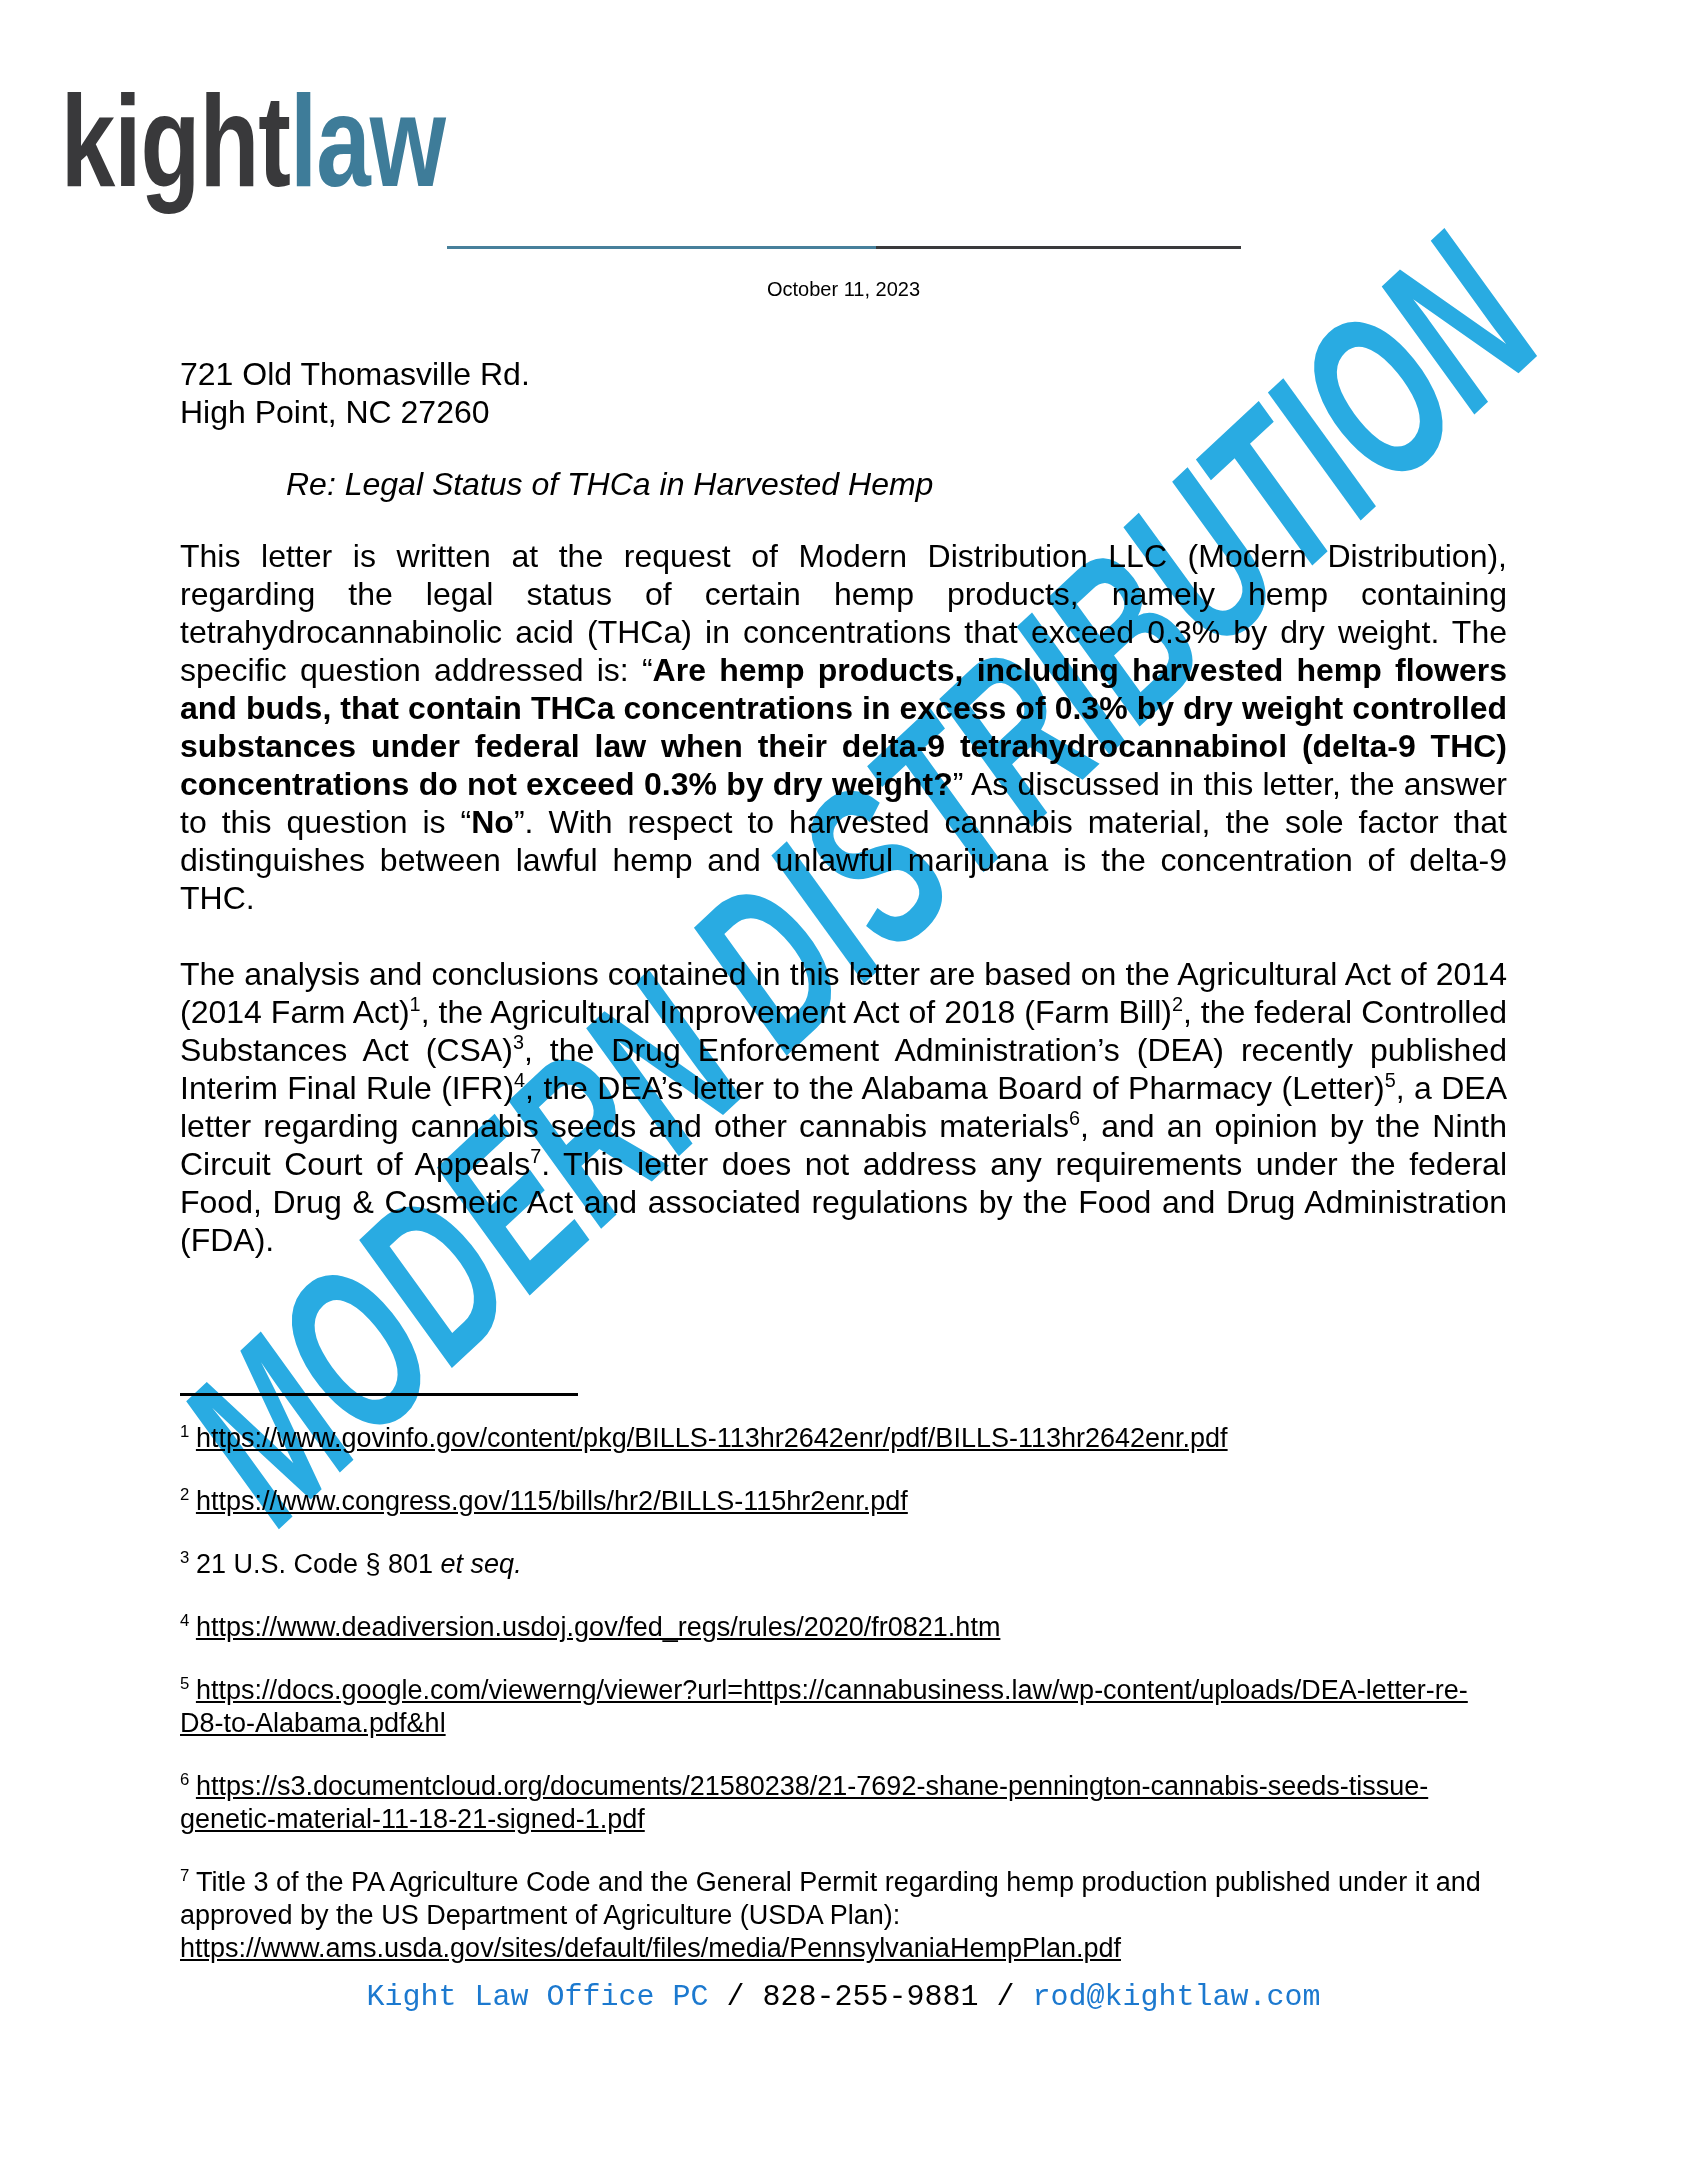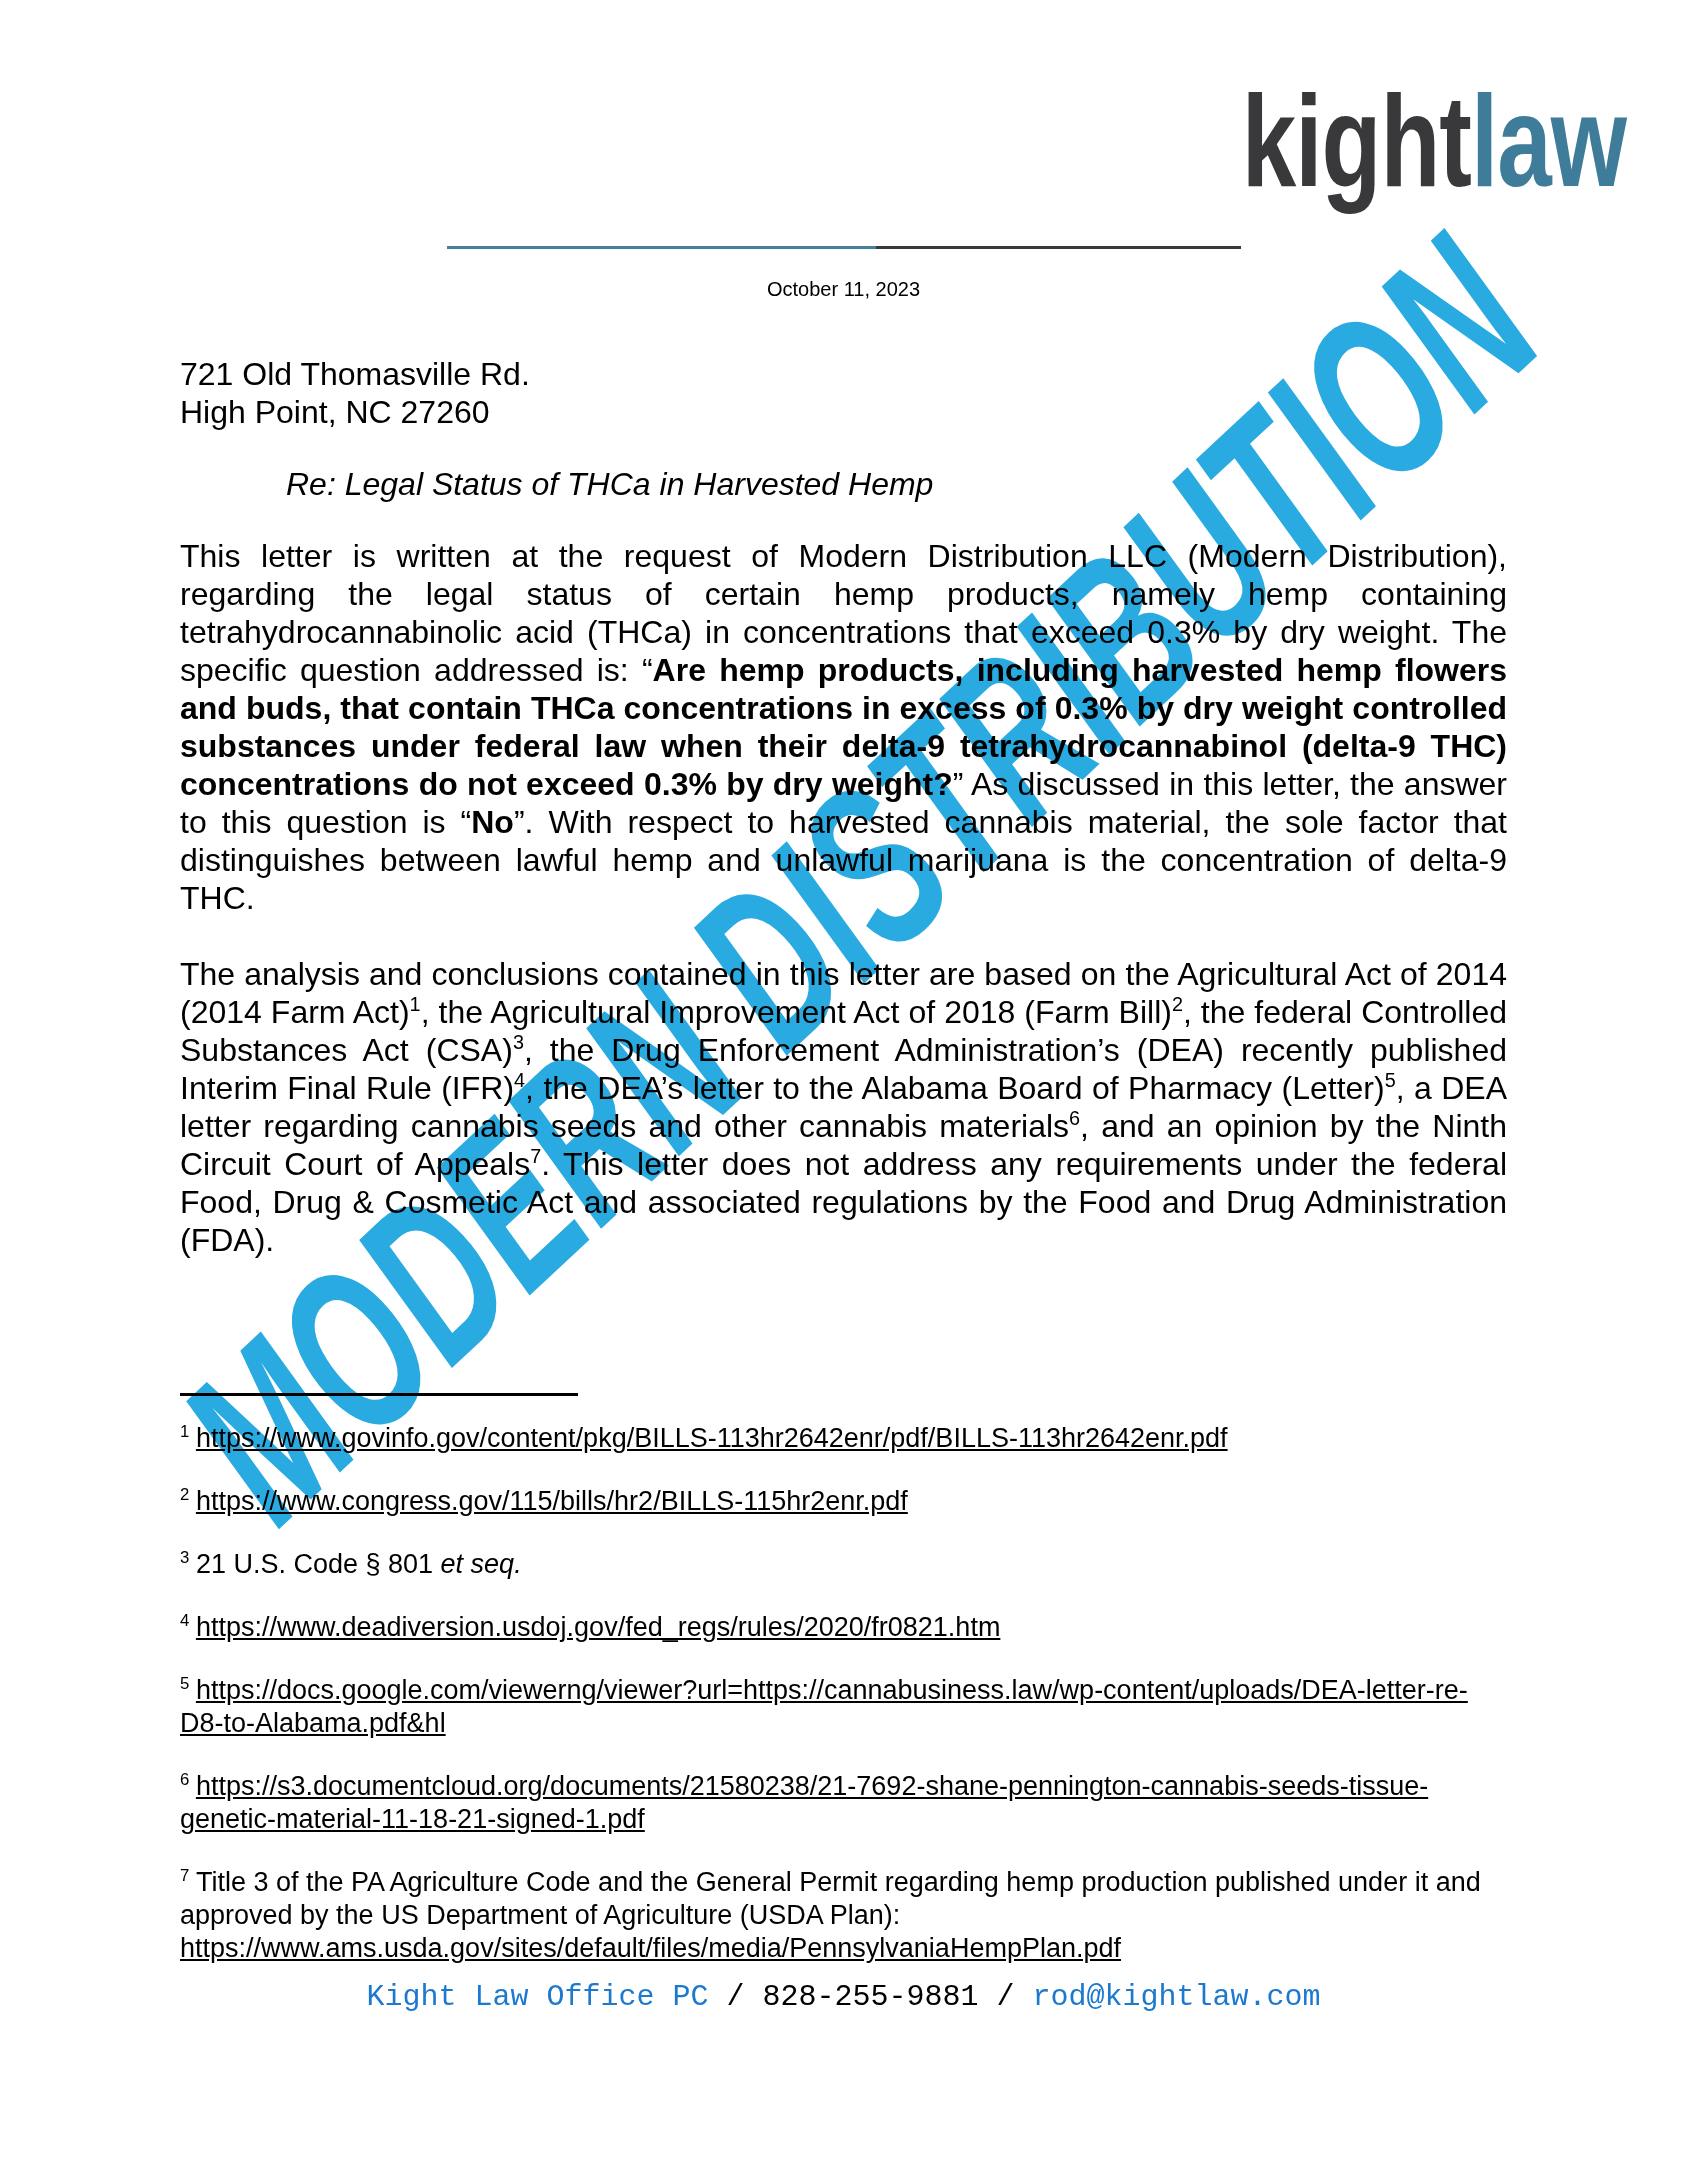--- a/index.html
+++ b/index.html
@@ -19,21 +19,21 @@
     font-size:228px;
     font-weight:bold;
     font-style:italic;
     white-space:nowrap;
     z-index:0;
     letter-spacing:0.005em;
   }
   
   .content { position:absolute; inset:0; z-index:1; }
   
-  .logo-row { position:absolute; top:77px; left:0; width:100%; text-align:right; }
+  .logo-row { position:absolute; top:77px; left:0; width:100%; text-align:left; }
   .logo {
     display:inline-block;
     transform:scaleX(0.76);
     transform-origin:center;
     font-size:129px; line-height:129px;
     font-weight:700;
     letter-spacing:-0.01em;
   }
   .divider { position:absolute; top:246px; left:447px; width:794px; height:3.3px; }
   .date-line { position:absolute; top:278px; left:0; width:100%; text-align:center; font-size:20px; }

